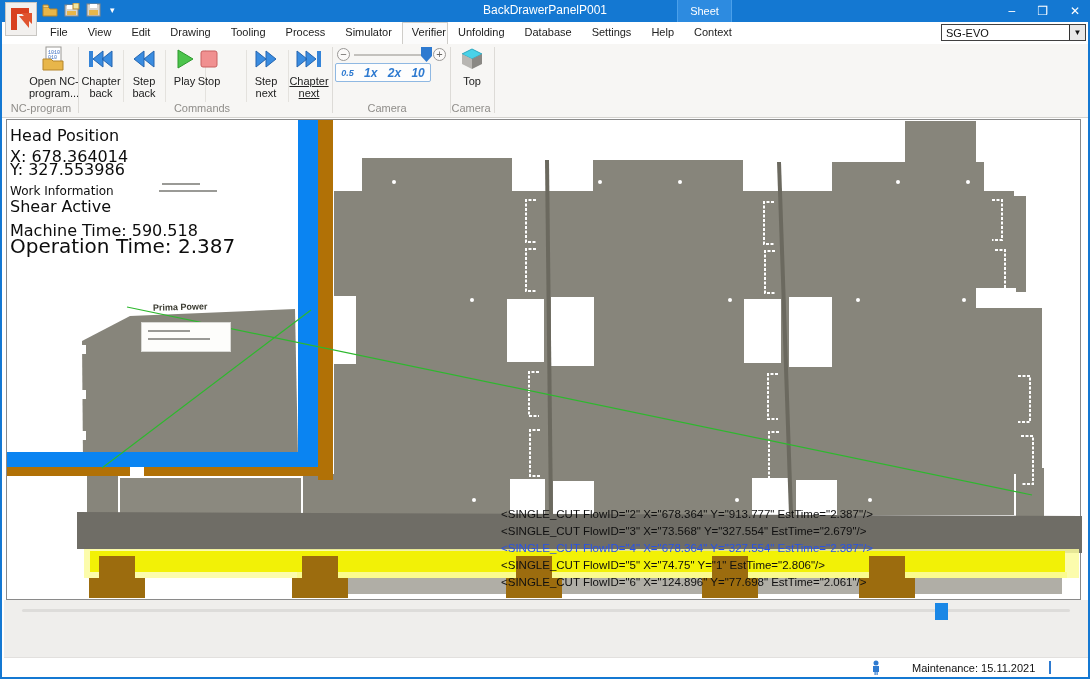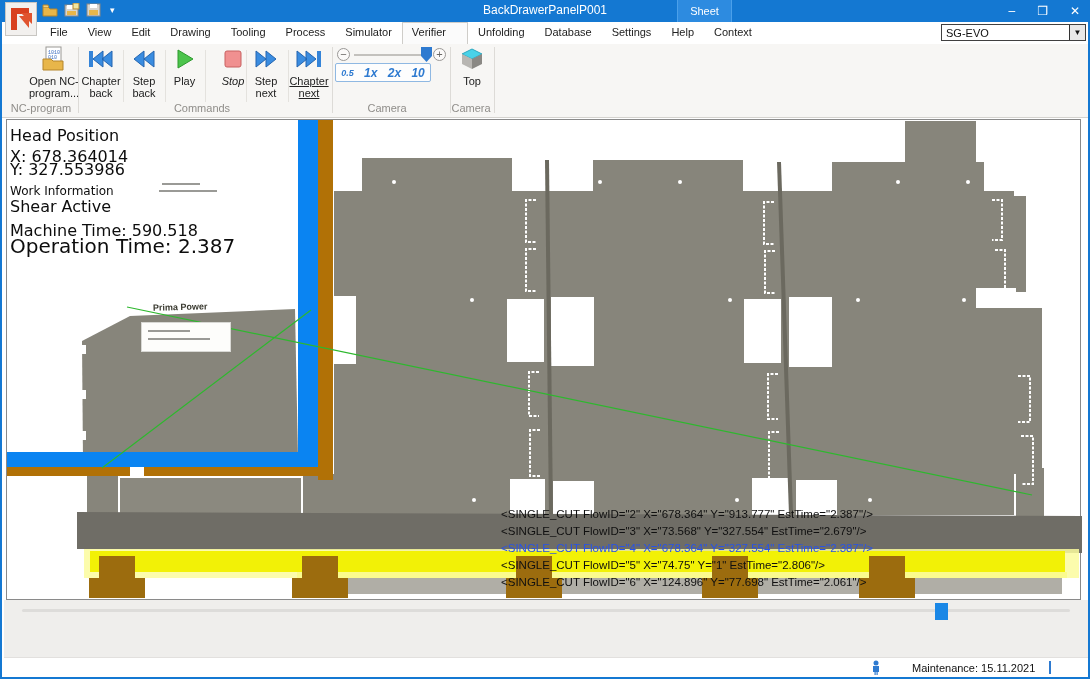--- a/index.html
+++ b/index.html
@@ -13,21 +13,21 @@
   .qat svg{display:block;}
   .qat-more{color:#fff;font-size:9px;margin-left:2px;}
   .sheettab{position:absolute;left:675px;top:0;width:53px;height:22px;background:#2d8be0;color:#fff;font-size:11px;
             text-align:center;line-height:22px;border-left:1px solid #4ba0ea;border-right:1px solid #4ba0ea;}
   .winbtns{position:absolute;right:8px;top:0;height:22px;display:flex;gap:22px;color:#fff;font-size:12px;align-items:center;}
   .winbtns span{cursor:default;}
   
   .menurow{position:absolute;left:0;top:22px;width:100%;height:22px;background:#fff;}
   .menus{position:absolute;left:38px;top:0;height:22px;display:flex;}
   .menus span{font-size:11px;color:#222;padding:4px 10px 3px 10px;}
-  .menus span.sel{background:#fbfbfb;border:1px solid #cfcdc9;border-bottom:none;padding:3px 21px 4px 9px;}
+  .menus span.sel{background:#fbfbfb;border:1px solid #cfcdc9;border-bottom:none;padding:3px 1px 4px 9px;}
   .combo{position:absolute;left:939px;top:2px;width:145px;height:17px;border:1px solid #404040;background:#fff;box-sizing:border-box;}
   .combo .val{position:absolute;left:4px;top:2px;font-size:11px;color:#111;}
   .combo .dd{position:absolute;right:0;top:0;width:15px;height:100%;border-left:1px solid #333;background:#e8e8e8;
              font-size:8px;text-align:center;line-height:15px;color:#111;}
   
   .ribbon{position:absolute;left:0;top:44px;width:100%;height:73px;background:#f7f6f4;border-bottom:1px solid #d5d3cf;}
   .rgrouplabel{position:absolute;top:58px;font-size:11px;color:#8f8d89;text-align:center;}
   .rdiv{position:absolute;top:3px;width:1px;height:66px;background:#dddbd7;}
   .rsep{position:absolute;top:6px;width:1px;height:52px;background:#e4e2de;}
   .rbtn{position:absolute;top:2px;text-align:center;font-size:11px;color:#222;line-height:12px;}
@@ -157,21 +157,21 @@
     <div class="rsep" style="left:163px;"></div>
     <div class="rbtn" style="left:164px;width:37px;">
       <div class="ric">
         <svg width="20" height="22">
             <path d="M3 2 L18 11 L3 20 Z" fill="#4cc44c" stroke="#2e9a2e"></path>
           </svg>
       </div>
       <div>Play</div>
     </div>
     <div class="rsep" style="left:203px;"></div>
-    <div class="rbtn" style="left:212px;width:38px;font-style:italic;">
+    <div class="rbtn" style="left:188px;width:38px;">
       <div class="ric">
         <svg width="20" height="22">
             <rect x="2" y="3" width="16" height="16" rx="2" fill="#f09090" stroke="#c86060"></rect>
           </svg>
       </div>
       <div>Stop</div>
     </div>
     <div class="rsep" style="left:244px;"></div>
     <div class="rbtn" style="left:244px;width:40px;">
       <div class="ric">

